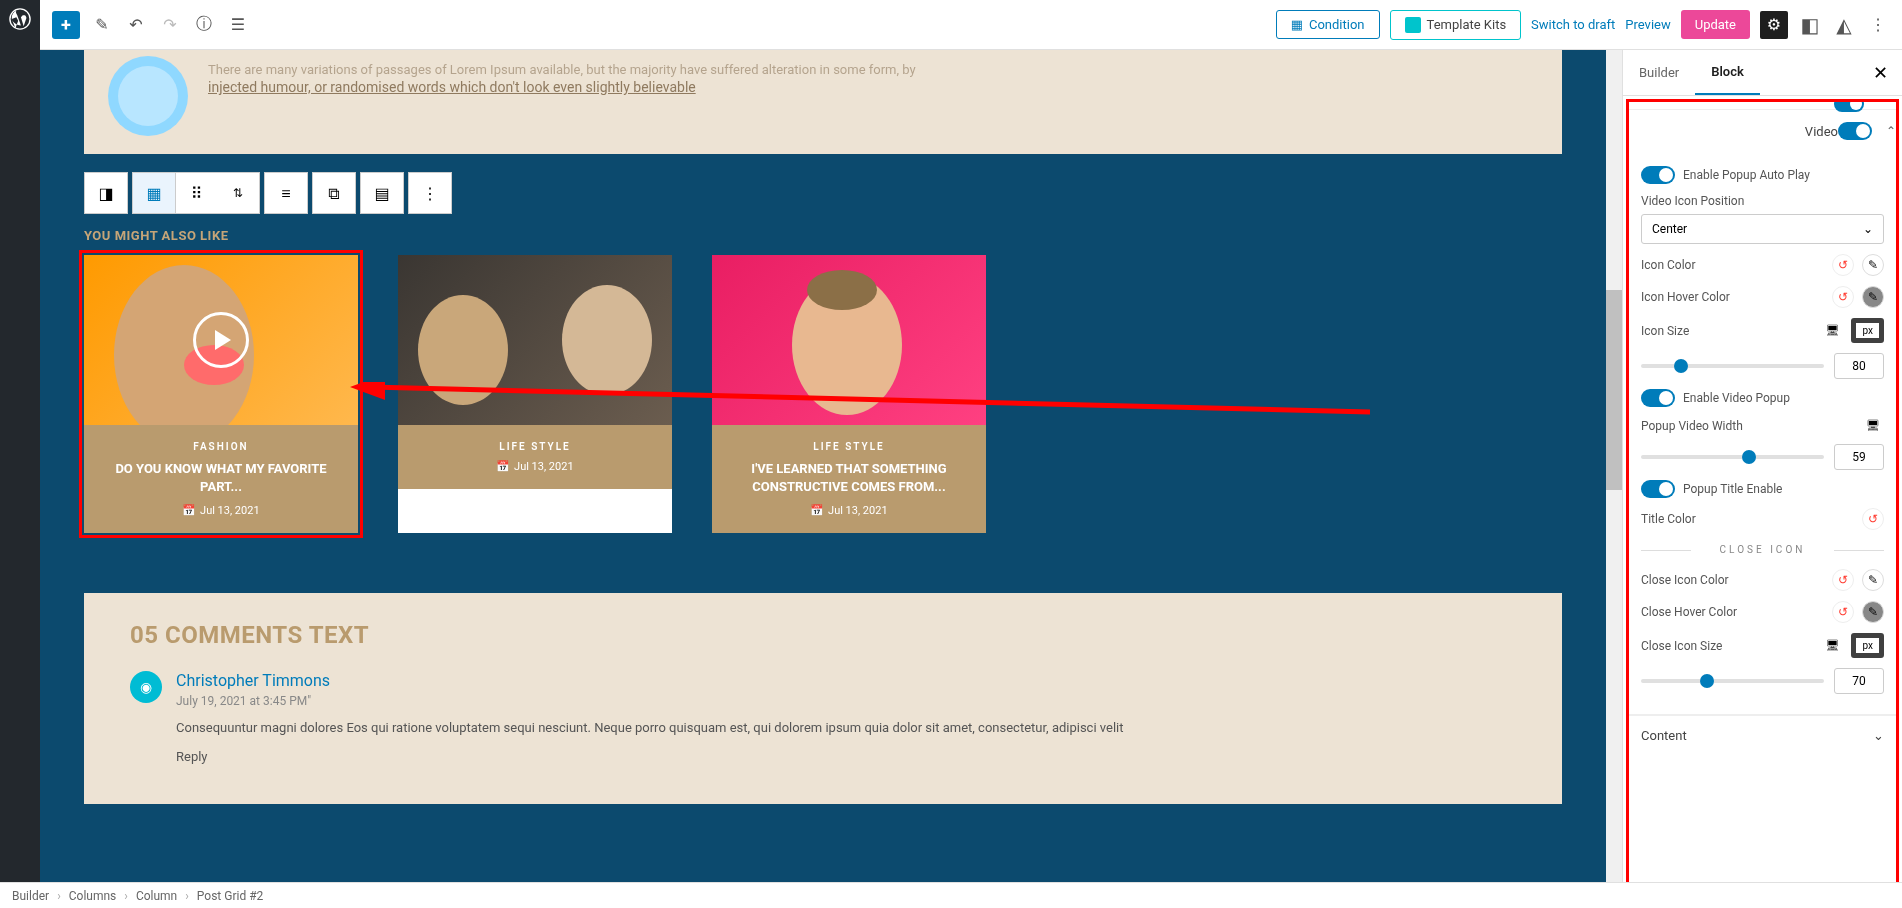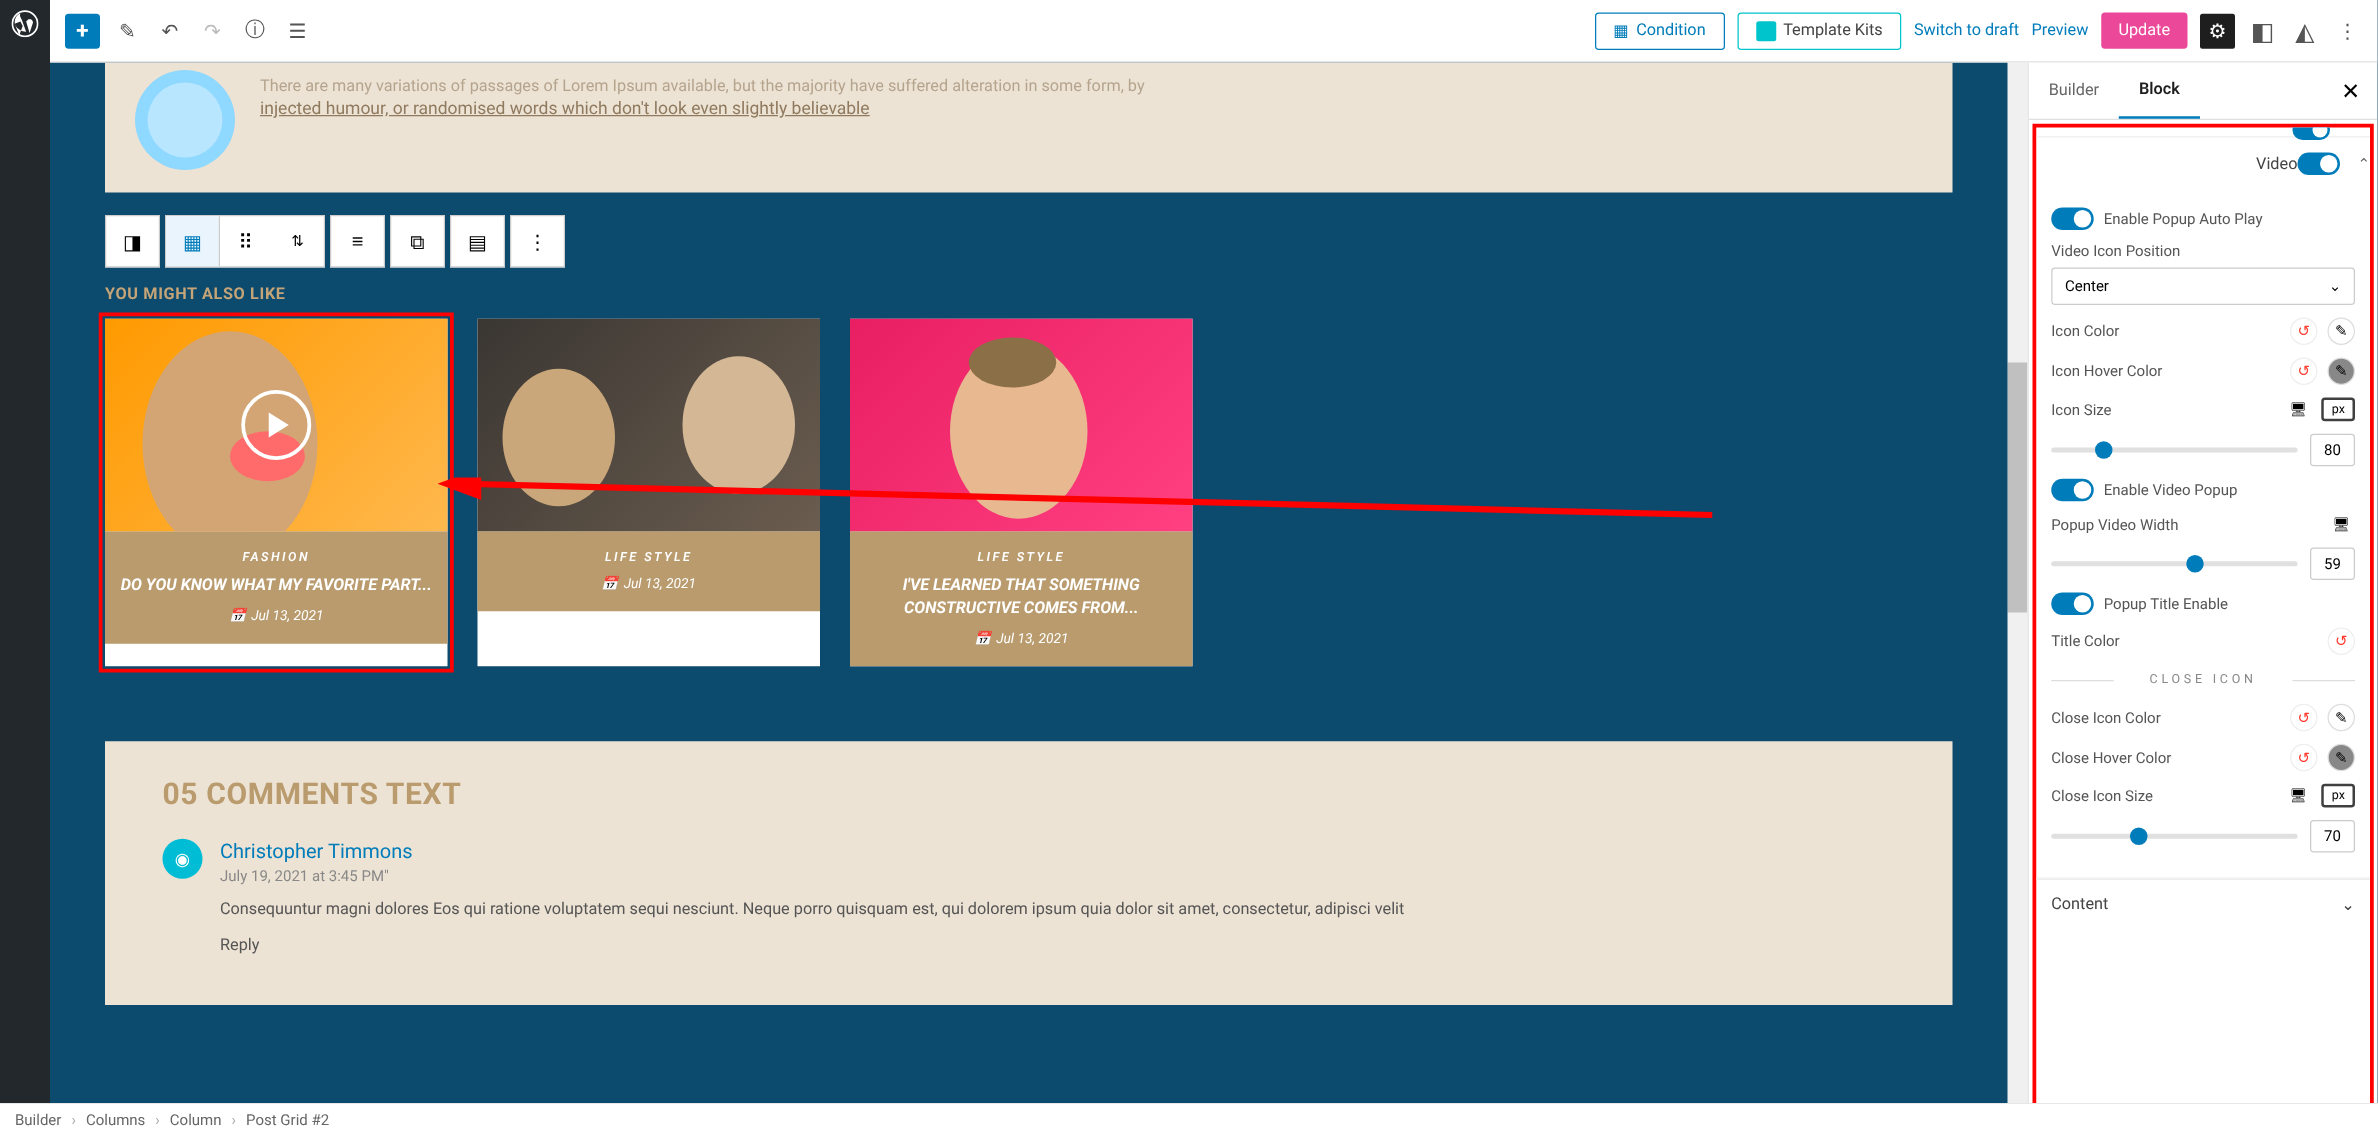--- a/index.html
+++ b/index.html
@@ -26,21 +26,21 @@
 .author-body { flex: 1; }
 .author-desc { color: #8f7a5f; font-size: 14px; line-height: 1.5; text-decoration: underline; }
 .author-desc-top { color: #8f7a5f; font-size: 13px; opacity: 0.6; }
 .author-stats { color: #8f7a5f; font-size: 11px; margin-top: 8px; }
 .block-toolbar { display: flex; gap: 4px; margin: 0 24px 8px; }
 .bt-group { border: 1px solid #ccc; display: flex; background: #fff; }
 .bt-btn { width: 42px; height: 40px; display: flex; align-items: center; justify-content: center; cursor: pointer; font-size: 16px; }
 .bt-btn.active { background: #eaf4fd; color: #007cba; }
 .bt-sep { border-left: 1px solid #ccc; }
 .section-title { color: #c5a578; font-size: 13px; font-weight: 700; letter-spacing: 0.5px; margin: 14px 24px 12px; }
-.posts-grid { display: flex; gap: 24px; margin: 0 24px; font-style: italic; }
+.posts-grid { display: flex; gap: 40px; margin: 0 24px; }
 .post-card { width: 274px; background: #fff; }
 .post-card.highlighted { outline: 3px solid #ff0000; outline-offset: 2px; }
 .post-image { height: 170px; background: #ddd; position: relative; overflow: hidden; }
 .post-image.orange { background: linear-gradient(135deg, #ff9a00, #ffb84d); }
 .post-image.dark { background: linear-gradient(135deg, #3a3632, #6b5d4f); }
 .post-image.pink { background: linear-gradient(135deg, #e91e63, #ff4081); }
 .play-icon { position: absolute; top: 50%; left: 50%; transform: translate(-50%, -50%); width: 56px; height: 56px; border: 3px solid #fff; border-radius: 50%; display: flex; align-items: center; justify-content: center; }
 .play-tri { width: 0; height: 0; border-left: 16px solid #fff; border-top: 10px solid transparent; border-bottom: 10px solid transparent; margin-left: 4px; }
 .post-footer { background: #b99b6e; padding: 16px 12px; text-align: center; color: #fff; }
 .post-cat { font-size: 10px; letter-spacing: 2px; font-weight: 600; margin-bottom: 8px; }
@@ -74,25 +74,25 @@
 .chevron { font-size: 12px; color: #666; margin-left: 8px; }
 .section-content { padding: 4px 12px 12px; }
 .row { display: flex; align-items: center; margin: 10px 0; gap: 8px; }
 .row-label { font-size: 12px; color: #555; flex: 1; }
 .select-box { width: 100%; padding: 7px 10px; border: 1px solid #ccc; border-radius: 3px; font-size: 12px; display: flex; justify-content: space-between; align-items: center; cursor: pointer; }
 .icon-btn { width: 22px; height: 22px; border-radius: 50%; display: flex; align-items: center; justify-content: center; font-size: 12px; cursor: pointer; }
 .reset-btn { color: #ff3b30; border: 1px solid #eee; }
 .color-circle { background: #888; border: 1px solid #ddd; }
 .color-circle.white { background: #fff; }
 .device-icon { padding: 2px 4px; font-size: 11px; }
-.unit-badge { padding: 2px 6px; border: 2px solid #404040; border-radius: 3px; font-size: 10px; }
+.unit-badge { padding: 2px 6px; border: 5px solid #404040; border-radius: 3px; font-size: 10px; }
 .slider-row { display: flex; align-items: center; gap: 10px; margin: 6px 0 8px; }
 .slider-track { flex: 1; height: 4px; background: #e0e0e0; border-radius: 2px; position: relative; }
 .slider-thumb { position: absolute; top: -5px; width: 14px; height: 14px; background: #007cba; border-radius: 50%; cursor: pointer; }
-.slider-value { width: 36px; padding: 5px; border: 1px solid #ccc; border-radius: 3px; font-size: 12px; text-align: center; }
+.slider-value { width: 50px; padding: 5px; border: 1px solid #ccc; border-radius: 3px; font-size: 12px; text-align: center; }
 .divider-label { text-align: center; font-size: 10px; letter-spacing: 3px; color: #888; margin: 14px 0; position: relative; }
 .divider-label::before, .divider-label::after { content: ''; position: absolute; top: 50%; width: 50px; height: 1px; background: #ddd; }
 .divider-label::before { left: 0; }
 .divider-label::after { right: 0; }
 .content-header { padding: 12px; font-size: 13px; color: #444; display: flex; justify-content: space-between; border-top: 1px solid #eee; }
 .breadcrumb { position: fixed; bottom: 0; left: 0; right: 0; height: 26px; background: #fff; border-top: 1px solid #e0e0e0; display: flex; align-items: center; padding: 0 12px; font-size: 12px; color: #666; gap: 8px; }
 .bc-sep { color: #aaa; }
 .scrollbar { width: 16px; background: #f0f0f0; }
 .scrollbar-thumb { width: 100%; height: 200px; background: #c0c0c0; margin-top: 240px; }
 </style>

